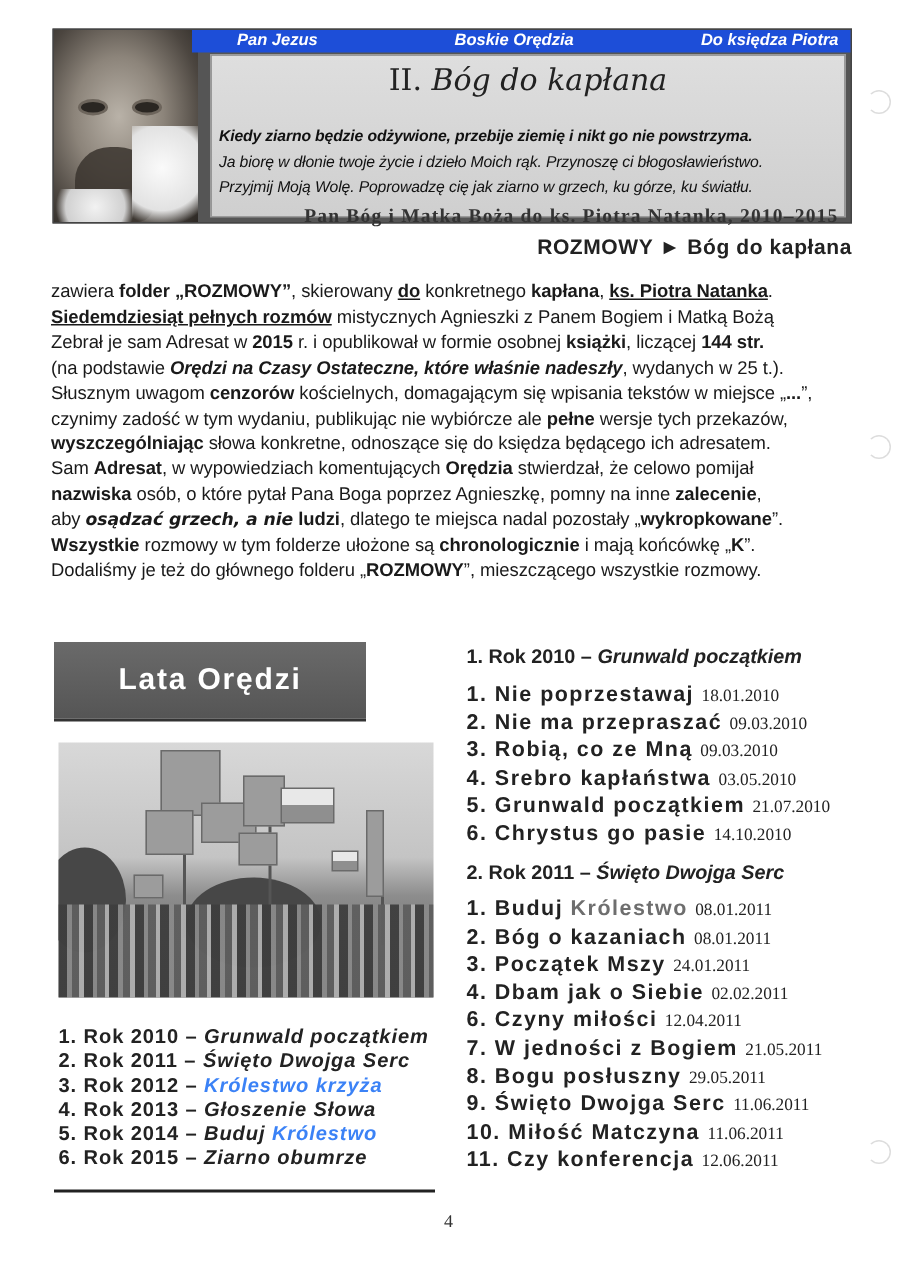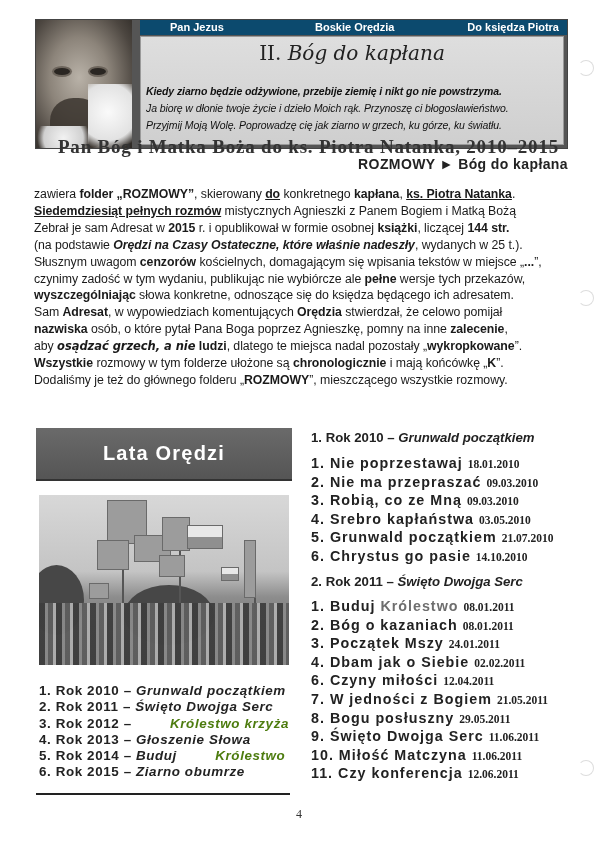--- a/index.html
+++ b/index.html
@@ -7,59 +7,59 @@
 
   
   .banner { position:absolute; left:35px; top:19px; width:531px; height:128px; border:1px solid #444; background:#555; }
   .portrait { position:absolute; left:0; top:0; width:96px; height:128px; background:radial-gradient(ellipse at 45% 45%, #b9b2a8 0%, #8c847a 40%, #4c4640 75%, #2c2824 100%); overflow:hidden; }
   .portrait .cloud { position:absolute; right:-6px; bottom:-6px; width:50px; height:70px; background:radial-gradient(circle at 40% 40%, #fafafa 0%, #e2e2e2 55%, rgba(200,200,200,0) 75%); }
   .portrait .cloud2 { position:absolute; left:0; bottom:-8px; width:55px; height:30px; background:radial-gradient(circle at 50% 40%, #f2f2f2 0%, #d0d0d0 60%, rgba(200,200,200,0) 80%); }
   .portrait .eyes { position:absolute; left:14px; top:48px; width:62px; height:10px; }
   .portrait .eye { position:absolute; top:0; width:16px; height:7px; border-radius:50%; background:#2a2622; box-shadow:0 0 0 2px #6d655c; }
   .portrait .eye.l { left:4px; } .portrait .eye.r { left:40px; }
   .portrait .beard { position:absolute; left:14px; top:78px; width:52px; height:50px; border-radius:45% 45% 20% 20%; background:#3a342e; opacity:.85; }
-  .topbar { position:absolute; left:104px; top:0; right:0; height:15px; background:#0c4a6e; color:#fff; font-weight:bold; font-size:11px; }
+  .topbar { position:absolute; left:92px; top:0; right:0; height:15px; background:#1d4ed8; color:#fff; font-weight:bold; font-size:11px;font-style:italic; }
   .topbar span { position:absolute; top:1px; }
   .panel { position:absolute; left:104px; top:16px; right:3px; bottom:3px; background:linear-gradient(#dedede,#cfcfcf); border:1px solid #9a9a9a; }
   .panel .title { position:absolute; left:0; right:0; top:4px; text-align:center; font-family:"DejaVu Serif", serif; font-size:20px; color:#222; }
   .panel .title i { font-family:"DejaVu Serif", serif; font-style:italic; }
   .panel .quote { position:absolute; left:5px; right:4px; font-style:italic; font-size:10.5px; color:#111; white-space:nowrap; letter-spacing:-0.1px; }
   .panel .q1 { top:48px; font-weight:bold; }
   .panel .q2 { top:65px; }
   .panel .q3 { top:82px; }
-  .panel .sig { position:absolute; right:4px; top:99px; font-family:"Liberation Serif", serif; font-weight:bold; font-size:19px; color:#333; letter-spacing:0.8px; white-space:nowrap; }
+  .panel .sig { position:absolute; right:4px; top:99px; font-family:"Liberation Serif", serif; font-weight:bold; font-size:13px; color:#333; letter-spacing:0.8px; white-space:nowrap; }
 
   .section-head { position:absolute; right:32px; top:156px; font-weight:bold; font-size:14px; color:#222; letter-spacing:0.4px; }
 
   .intro { position:absolute; left:34px; top:186px; width:534px; font-size:12.3px; line-height:16.9px; color:#1a1a1a; letter-spacing:-0.05px; }
   .intro .ln { display:block; white-space:nowrap; }
   .intro b { font-weight:bold; }
   .intro u { text-decoration:underline; }
   .intro .hand { font-family:"DejaVu Sans", sans-serif; font-weight:bold; font-style:italic; font-size:11.5px; }
 
   
-  .years-box { position:absolute; left:36px; top:428px; width:256px; height:51px; background:linear-gradient(#6a6a6a,#555); border-bottom:2px solid #333; color:#fff; font-weight:bold; font-size:20px; text-align:center; line-height:51px; letter-spacing:1.2px; }
+  .years-box { position:absolute; left:36px; top:428px; width:208px; height:51px; background:linear-gradient(#6a6a6a,#555); border-bottom:2px solid #333; color:#fff; font-weight:bold; font-size:20px; text-align:center; line-height:51px; letter-spacing:1.2px; }
   .photo { position:absolute; left:39px; top:495px; width:250px; height:170px; overflow:hidden; background:linear-gradient(#d8d8d8 0%, #c4c4c4 45%, #8d8d8d 60%, #5b5b5b 100%); }
   .photo .tree { position:absolute; border-radius:50%; background:#474747; }
   .photo .crowd { position:absolute; left:0; bottom:0; width:100%; height:62px; background:repeating-linear-gradient(90deg,#3e3e3e 0 6px,#8a8a8a 6px 9px,#5e5e5e 9px 14px,#b0b0b0 14px 17px); opacity:.95; }
   .photo .pole { position:absolute; width:2px; background:#555; }
   .photo .flag { position:absolute; background:#9c9c9c; border:1px solid #6a6a6a; }
   .photo .flag.w { background:linear-gradient(#e8e8e8 50%, #8f8f8f 50%); }
 
   .year-list { position:absolute; left:39px; top:683px; font-size:13.4px; line-height:16.3px; font-weight:bold; color:#222; letter-spacing:0.6px; }
   .year-list div { white-space:nowrap; }
   .year-list i { font-style:italic; }
-  .year-list .light { color:#4d7c0f;margin-left:34px; }
+  .year-list .light { color:#3b82f6; }
   .rule { position:absolute; left:36px; top:793px; width:254px; height:2px; background:#222; }
 
   .group-title { position:absolute; left:311px; font-size:13.2px; font-weight:bold; color:#222; white-space:nowrap; }
   .group-title i { font-style:italic; }
   .msg-list { position:absolute; left:311px; font-size:14.3px; font-weight:bold; color:#222; letter-spacing:1px; line-height:17.6px; }
   .msg-list div { white-space:nowrap; }
-  .msg-list .date { font-family:"Liberation Serif", serif; font-weight:bold; font-size:11.5px; letter-spacing:0; }
+  .msg-list .date { font-family:"Liberation Serif", serif; font-weight:normal; font-size:11.5px; letter-spacing:0; }
   .msg-list .light { color:#6e6e6e; }
 
   .page-num { position:absolute; left:296px; top:807px; font-family:"Liberation Serif", serif; font-size:12px; color:#333; }
   .edge-mark { position:absolute; width:14px; height:14px; border:1px solid #ddd; border-radius:50%; border-left-color:transparent; }
 </style>
 </head>
 <body>
 
 <div class="banner">
   <div class="portrait">

